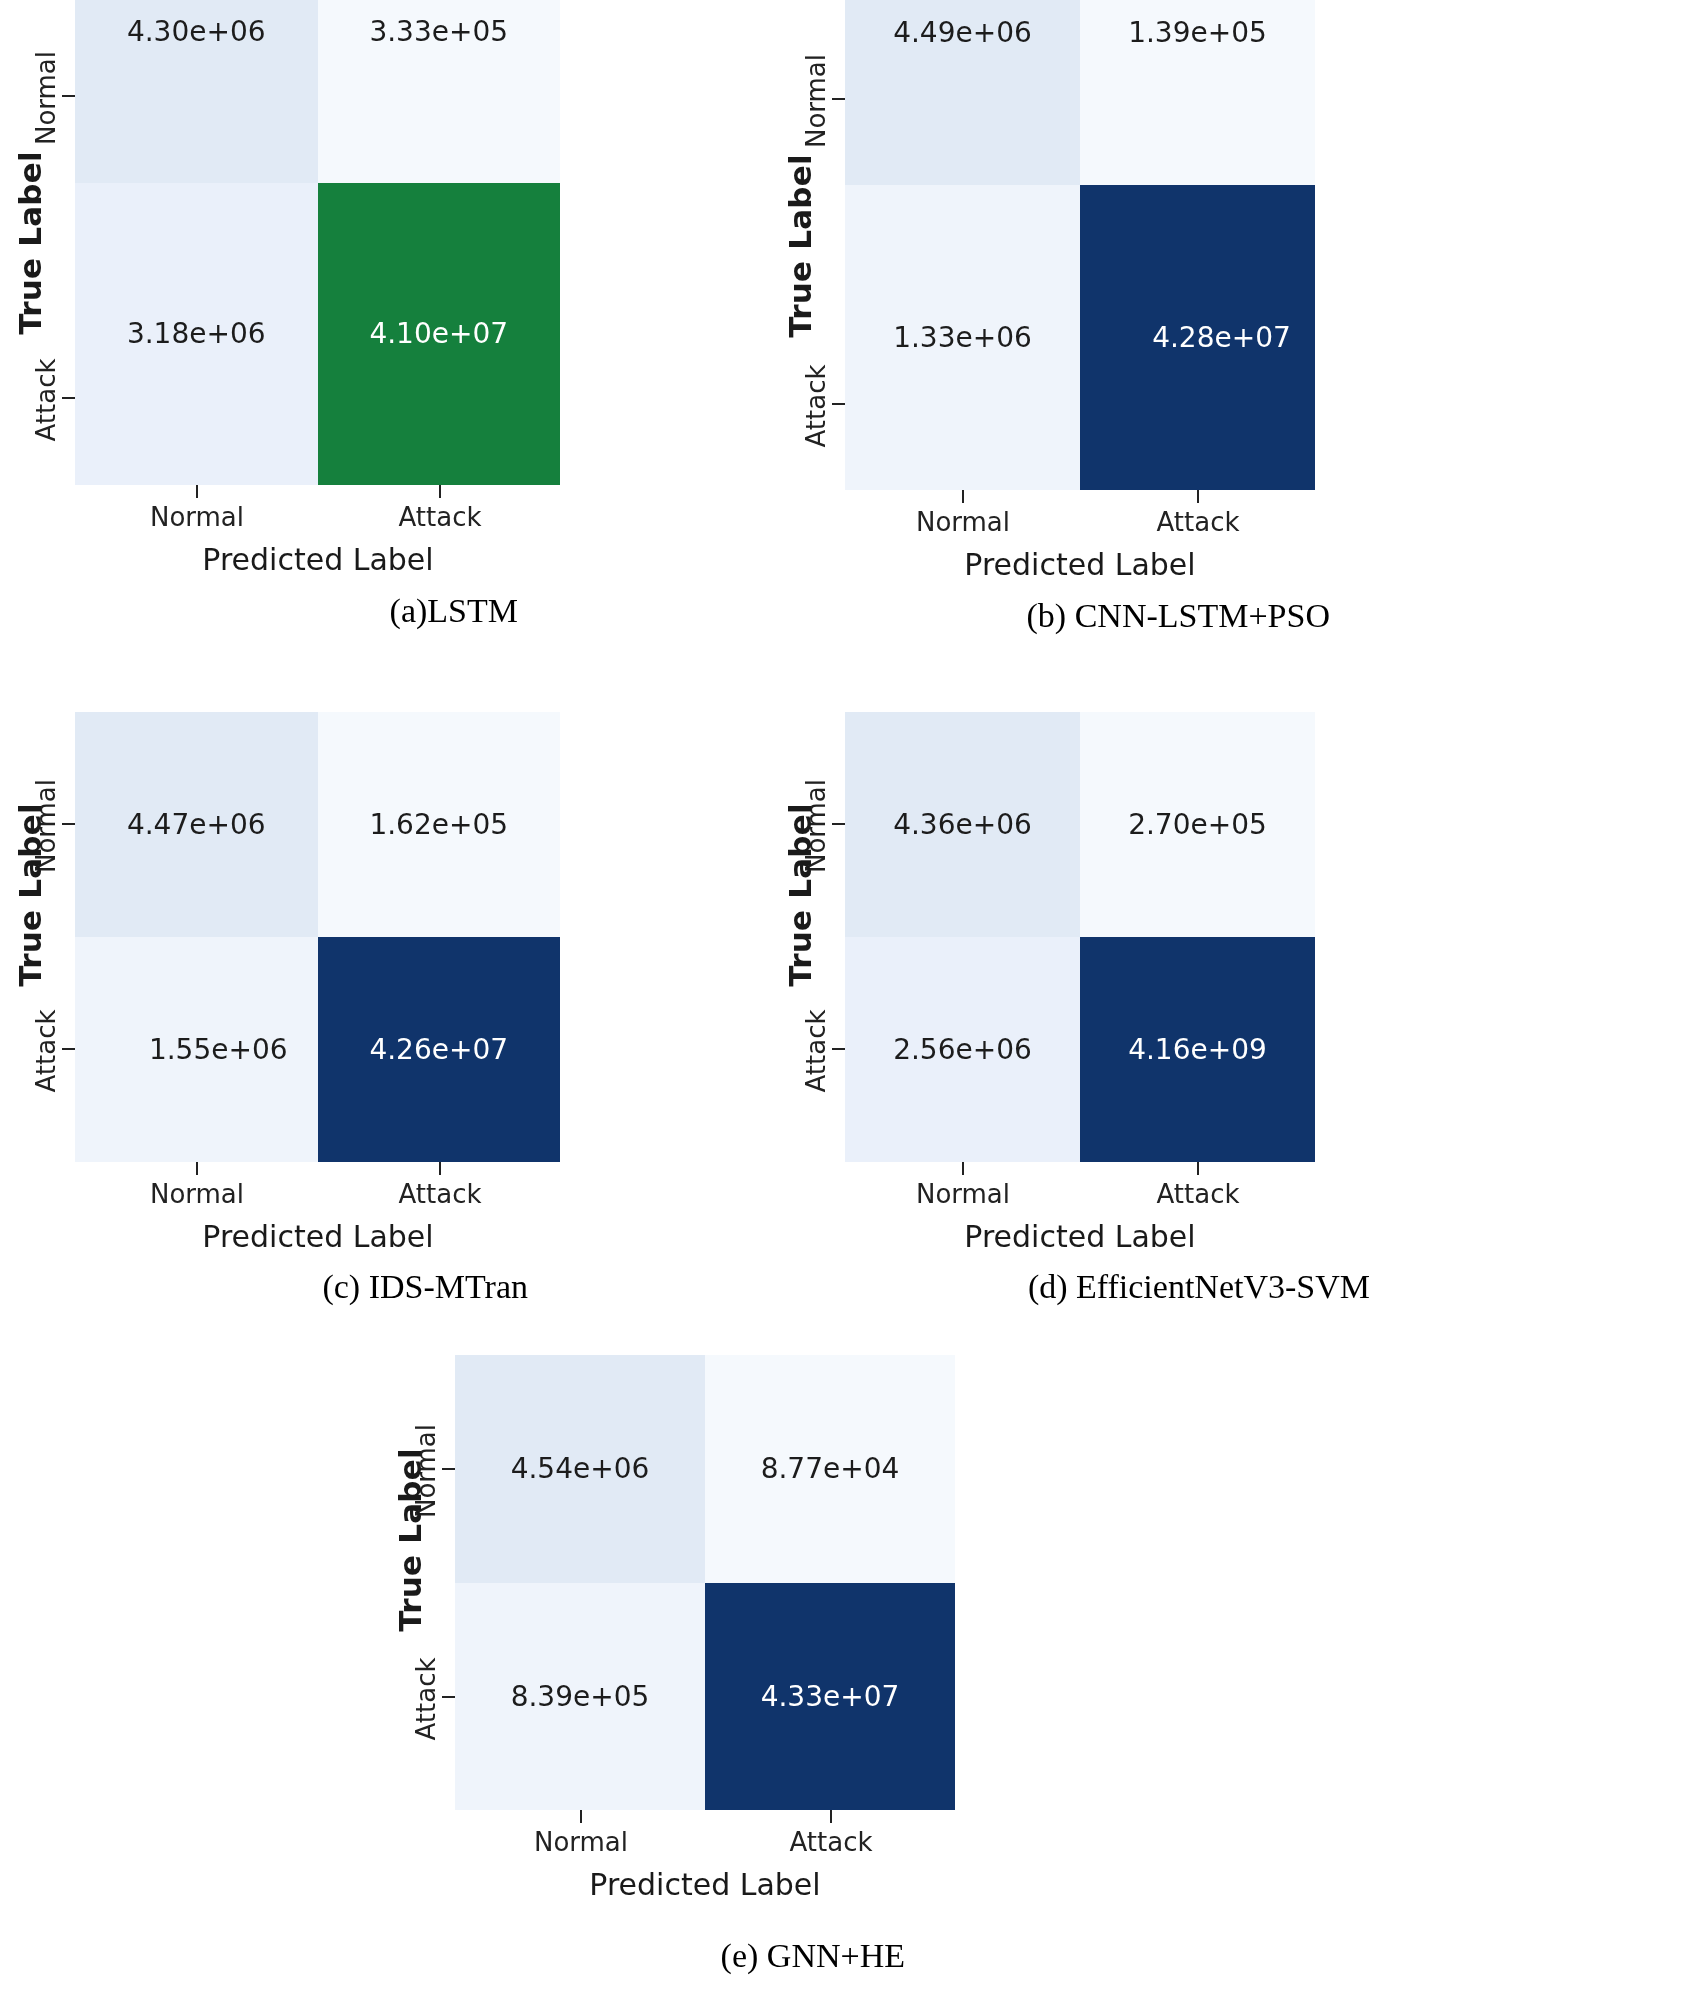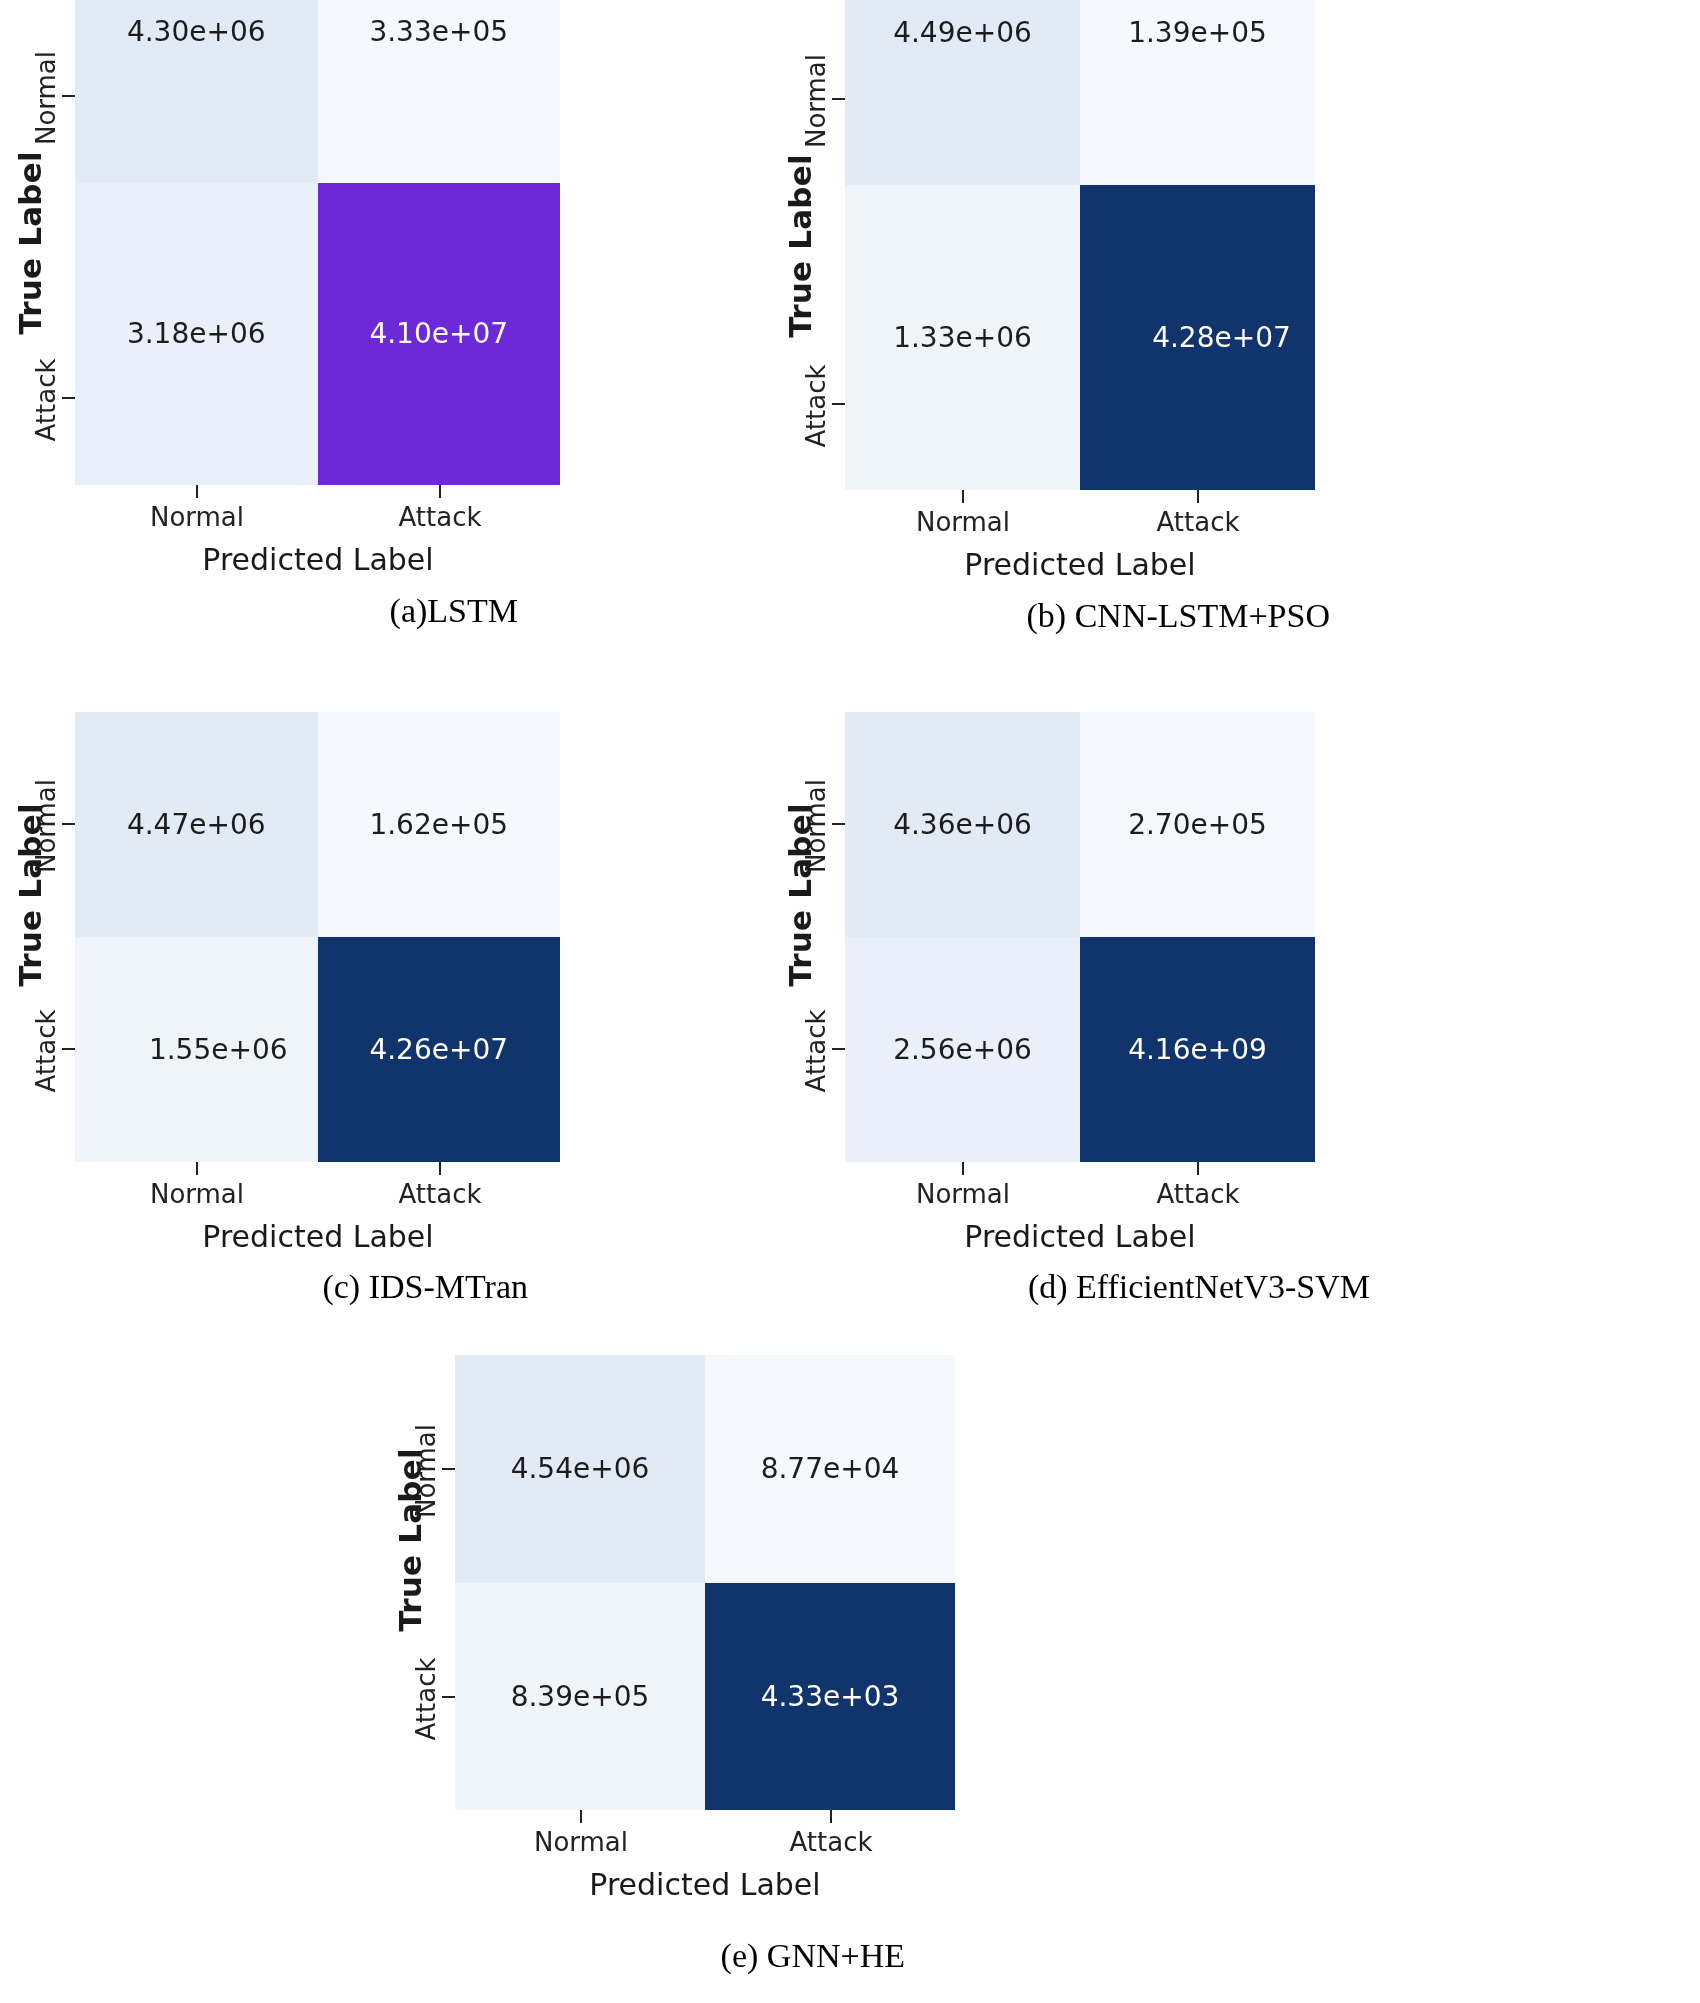--- a/index.html
+++ b/index.html
@@ -82,21 +82,21 @@
 <body>
 
 <div class="figure">
 
   <div class="panel" style="left:0px;top:-120px;width:700px;height:740px;">
 
     <div class="matrix" style="left:75px;top:0px;width:485px;height:605px;">
       <div class="cell" style="background:#e1eaf5;">4.30e+06</div>
       <div class="cell" style="background:#f5f9fd;">3.33e+05</div>
       <div class="cell" style="background:#eaf0fa;">3.18e+06</div>
-      <div class="cell dark" style="background:#6d28d9;">4.10e+07</div>
+      <div class="cell dark" style="background:#15803d;">4.10e+07</div>
     </div>
 
     <div class="ytickmark" style="left:62px;top:215px;"></div>
     <div class="ytickmark" style="left:62px;top:517px;"></div>
     <div class="ytick" style="left:-9px;top:203px;width:110px;text-align:center;">Normal</div>
     <div class="ytick" style="left:-9px;top:505px;width:110px;text-align:center;">Attack</div>
     <div class="ylabel" style="left:-80px;top:345px;width:220px;text-align:center;">True Label</div>
 
     <div class="xtickmark" style="left:196px;top:605px;"></div>
     <div class="xtickmark" style="left:439px;top:605px;"></div>
@@ -174,21 +174,21 @@
     <div class="xlabel" style="left:110px;top:507px;width:400px;">Predicted Label</div>
     <div class="caption" style="left:40px;top:556px;width:560px;">(d) EfficientNetV3-SVM</div>
   </div>
 
   <div class="panel" style="left:380px;top:1355px;width:700px;height:650px;">
 
     <div class="matrix" style="left:75px;top:0px;width:500px;height:455px;">
       <div class="cell" style="background:#e1eaf5;text-align:center;">4.54e+06</div>
       <div class="cell" style="background:#f5f9fd;">8.77e+04</div>
       <div class="cell" style="background:#eff4fb;">8.39e+05</div>
-      <div class="cell dark" style="background:#10346b;">4.33e+03</div>
+      <div class="cell dark" style="background:#10346b;">4.33e+07</div>
     </div>
 
     <div class="ytickmark" style="left:62px;top:113px;"></div>
     <div class="ytickmark" style="left:62px;top:341px;"></div>
     <div class="ytick" style="left:-9px;top:101px;width:110px;text-align:center;">Normal</div>
     <div class="ytick" style="left:-9px;top:329px;width:110px;text-align:center;">Attack</div>
     <div class="ylabel" style="left:-80px;top:167px;width:220px;text-align:center;">True Label</div>
 
     <div class="xtickmark" style="left:200px;top:455px;"></div>
     <div class="xtickmark" style="left:450px;top:455px;"></div>

